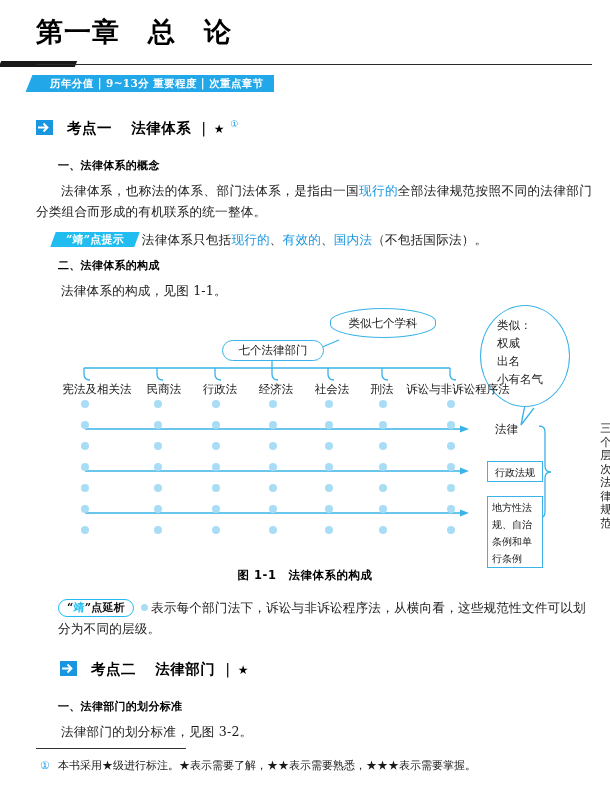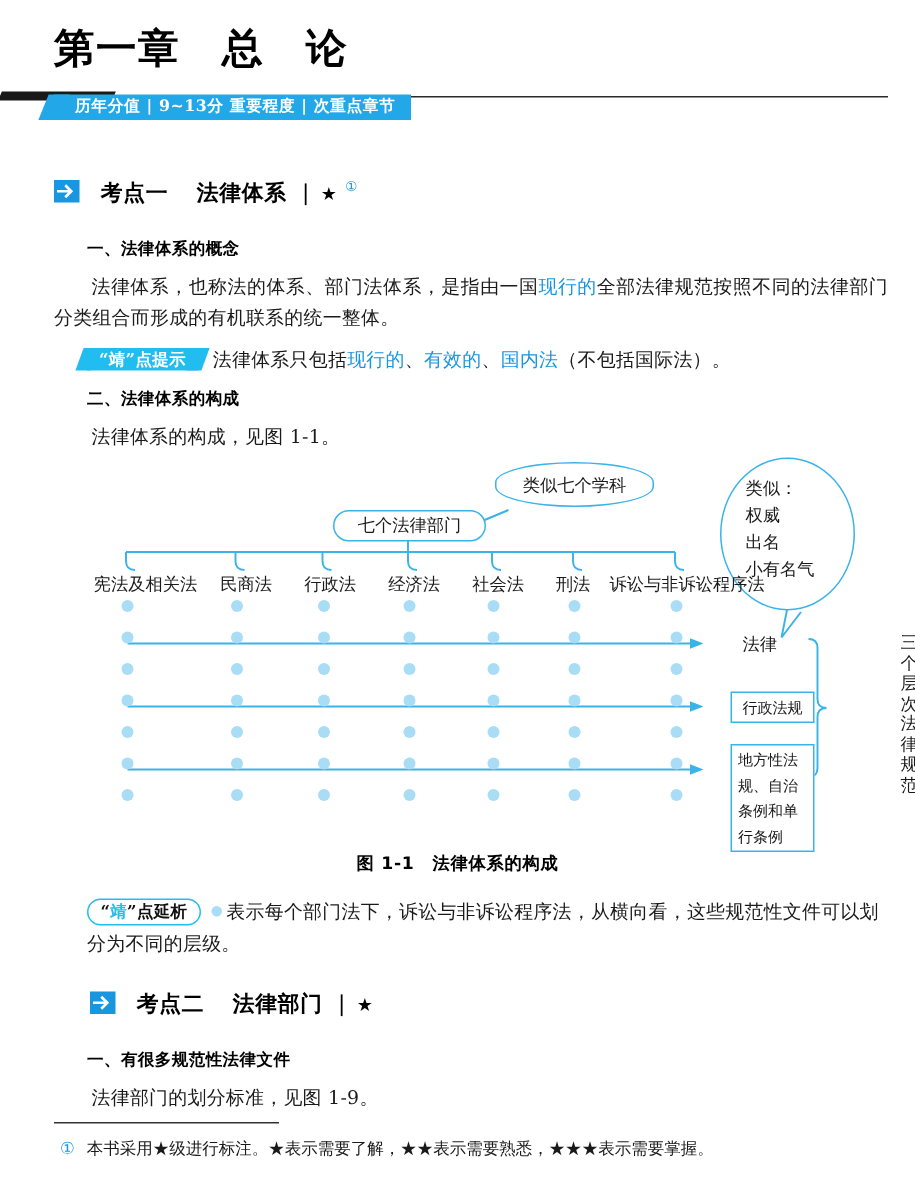--- a/index.html
+++ b/index.html
@@ -25,21 +25,21 @@
     position:absolute;left:0px;top:55px;width:76px;height:6px;
     background:#1a1a1a;
     transform:skewX(-22deg);
   }
   .head-rule-thin{
     position:absolute;left:36px;top:58px;width:556px;height:1px;background:#2a2a2a;
   }
 
   
   .score-badge{
-    position:absolute;left:36px;top:63px;height:17px;
+    position:absolute;left:36px;top:75px;height:17px;
     background:#22a7e8;color:#fff;
     font-family:"DejaVu Serif","Liberation Serif",serif;
     font-weight:700;font-size:10.5px;line-height:17px;
     padding:0 10px 0 14px;
     white-space:nowrap;
     letter-spacing:.4px;
   }
   .score-badge::before{
     content:"";position:absolute;left:-7px;top:0;width:14px;height:17px;
     background:#22a7e8;transform:skewX(-22deg);
@@ -337,21 +337,21 @@
       <svg width="13" height="11" viewBox="0 0 13 11" xmlns="http://www.w3.org/2000/svg">
         <path d="M0 5.5 H9 M5.5 1.5 L9.5 5.5 L5.5 9.5" fill="none" stroke="#ffffff" stroke-width="1.8"></path>
       </svg>
     </span>
     <span class="kd-text">考点二</span>
     <span class="kd-text" style="margin-left:14px;">法律部门</span>
     <span class="kd-text kd-sep">|</span>
     <span class="kd-text kd-star">★</span>
   </div>
 
-  <div class="sub-head" style="top:699px;">一、有很多规范性法律文件</div>
-  <div class="para" style="top:721px;text-indent:25px;">法律部门的划分标准，见图 1-9。</div>
+  <div class="sub-head" style="top:699px;">一、法律部门的划分标准</div>
+  <div class="para" style="top:721px;text-indent:25px;">法律部门的划分标准，见图 3-2。</div>
 
   <div class="fn-rule"></div>
   <div class="footnote">
     <span class="fn-num">①</span><span>本书采用★级进行标注。★表示需要了解，★★表示需要熟悉，★★★表示需要掌握。</span>
   </div>
 
 </div>
 
 </body></html>

